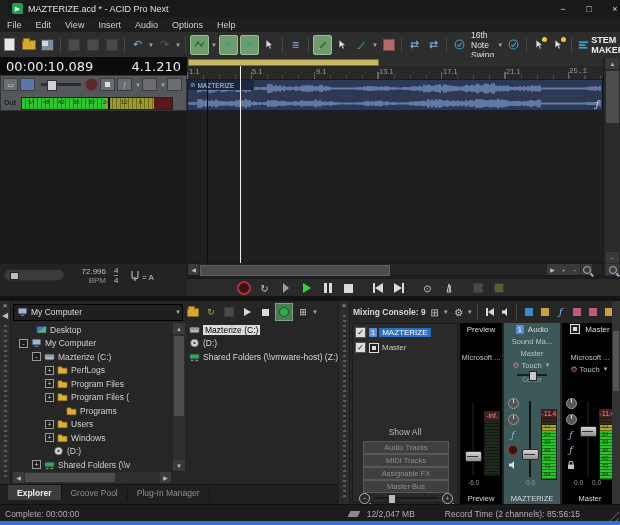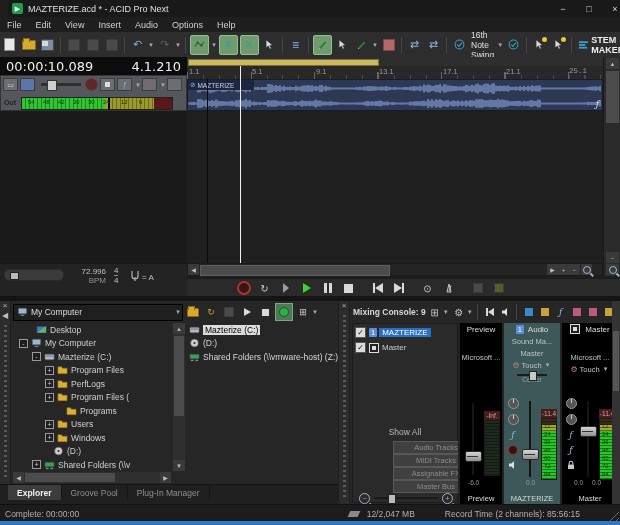--- a/index.html
+++ b/index.html
@@ -109,21 +109,21 @@
   #mixbar{position:absolute;left:0;top:2px;width:268px;height:18px;display:flex;align-items:center;font-size:8.5px;color:#d8d8d8;}
   .mxi{width:14px;height:14px;margin-left:2px;display:flex;align-items:center;justify-content:center;font-size:10px;color:#c8c8c8;flex:none;}
   #mixlist{position:absolute;left:2px;top:22px;width:104px;height:178px;background:#2a2a2a;border:1px solid #1c1c1c;font-size:8px;}
   .mlrow{display:flex;align-items:center;height:13px;margin:2px 2px 0;}
   .cb{width:9px;height:9px;background:#ddd;border:1px solid #555;color:#111;font-size:8px;line-height:9px;text-align:center;margin-right:3px;flex:none;}
   .numbox{background:#5b8dd9;color:#fff;padding:0 2px;margin-right:2px;font-size:7.5px;border-radius:1px;}
   .busbox{width:8px;height:8px;border:1px solid #ddd;background:#222;margin-right:3px;display:flex;align-items:center;justify-content:center;}
   .busbox i{width:4px;height:4px;background:#ddd;}
   .mlsel{background:#2a6fc4;color:#fff;padding:0 3px;}
   #showall{position:absolute;left:0;top:103px;width:104px;text-align:center;color:#b8b8b8;font-size:8.5px;}
-  .fbtn{position:absolute;left:10px;width:84px;height:11px;background:#404040;border:1px solid #585858;color:#8d8d8d;font-size:7.5px;display:flex;align-items:center;justify-content:center;margin-left:30px;}
+  .fbtn{position:absolute;left:10px;width:84px;height:11px;background:#404040;border:1px solid #585858;color:#8d8d8d;font-size:7.5px;display:flex;align-items:center;justify-content:center;}
   #mzoom{position:absolute;left:6px;top:168px;width:94px;height:12px;display:flex;align-items:center;gap:4px;}
   #mzoom .trackln{flex:1;height:2px;background:#1a1a1a;position:relative;}
   #mzoom .knob{position:absolute;left:14px;top:-3px;width:6px;height:8px;background:#bbb;border:1px solid #222;}
   #strips{position:absolute;left:108px;top:22px;width:160px;height:182px;background:#232323;}
   .strip{position:absolute;top:0;height:182px;background:#000000;font-size:7.5px;color:#c8c8c8;}
   .strip.selstrip{background:#3d5858;}
   .shead{height:12px;display:flex;align-items:center;justify-content:center;gap:2px;font-size:8px;color:#dcdcdc;}
   .srow{height:12px;display:flex;align-items:center;justify-content:center;gap:2px;color:#b8c4c4;}
   .gearsm{font-size:8px;color:#c87878;}
   .panln{width:30px;height:2px;background:#1c1c1c;position:relative;margin:3px auto 0;}
@@ -567,29 +567,29 @@
               <use href="#i-drive"></use>
             </svg>
             <span class="tlabel">Mazterize (C:)</span>
           </div>
         <div class="trow">
             <span class="ind" style="width:32px;"></span>
             <span class="exp">+</span>
             <svg class="ticon">
               <use href="#i-folder"></use>
             </svg>
-            <span class="tlabel">Program Files</span>
+            <span class="tlabel">PerfLogs</span>
           </div>
         <div class="trow">
             <span class="ind" style="width:32px;"></span>
             <span class="exp">+</span>
             <svg class="ticon">
               <use href="#i-folder"></use>
             </svg>
-            <span class="tlabel">PerfLogs</span>
+            <span class="tlabel">Program Files</span>
           </div>
         <div class="trow">
             <span class="ind" style="width:32px;"></span>
             <span class="exp">+</span>
             <svg class="ticon">
               <use href="#i-folder"></use>
             </svg>
             <span class="tlabel">Program Files (</span>
           </div>
         <div class="trow">

